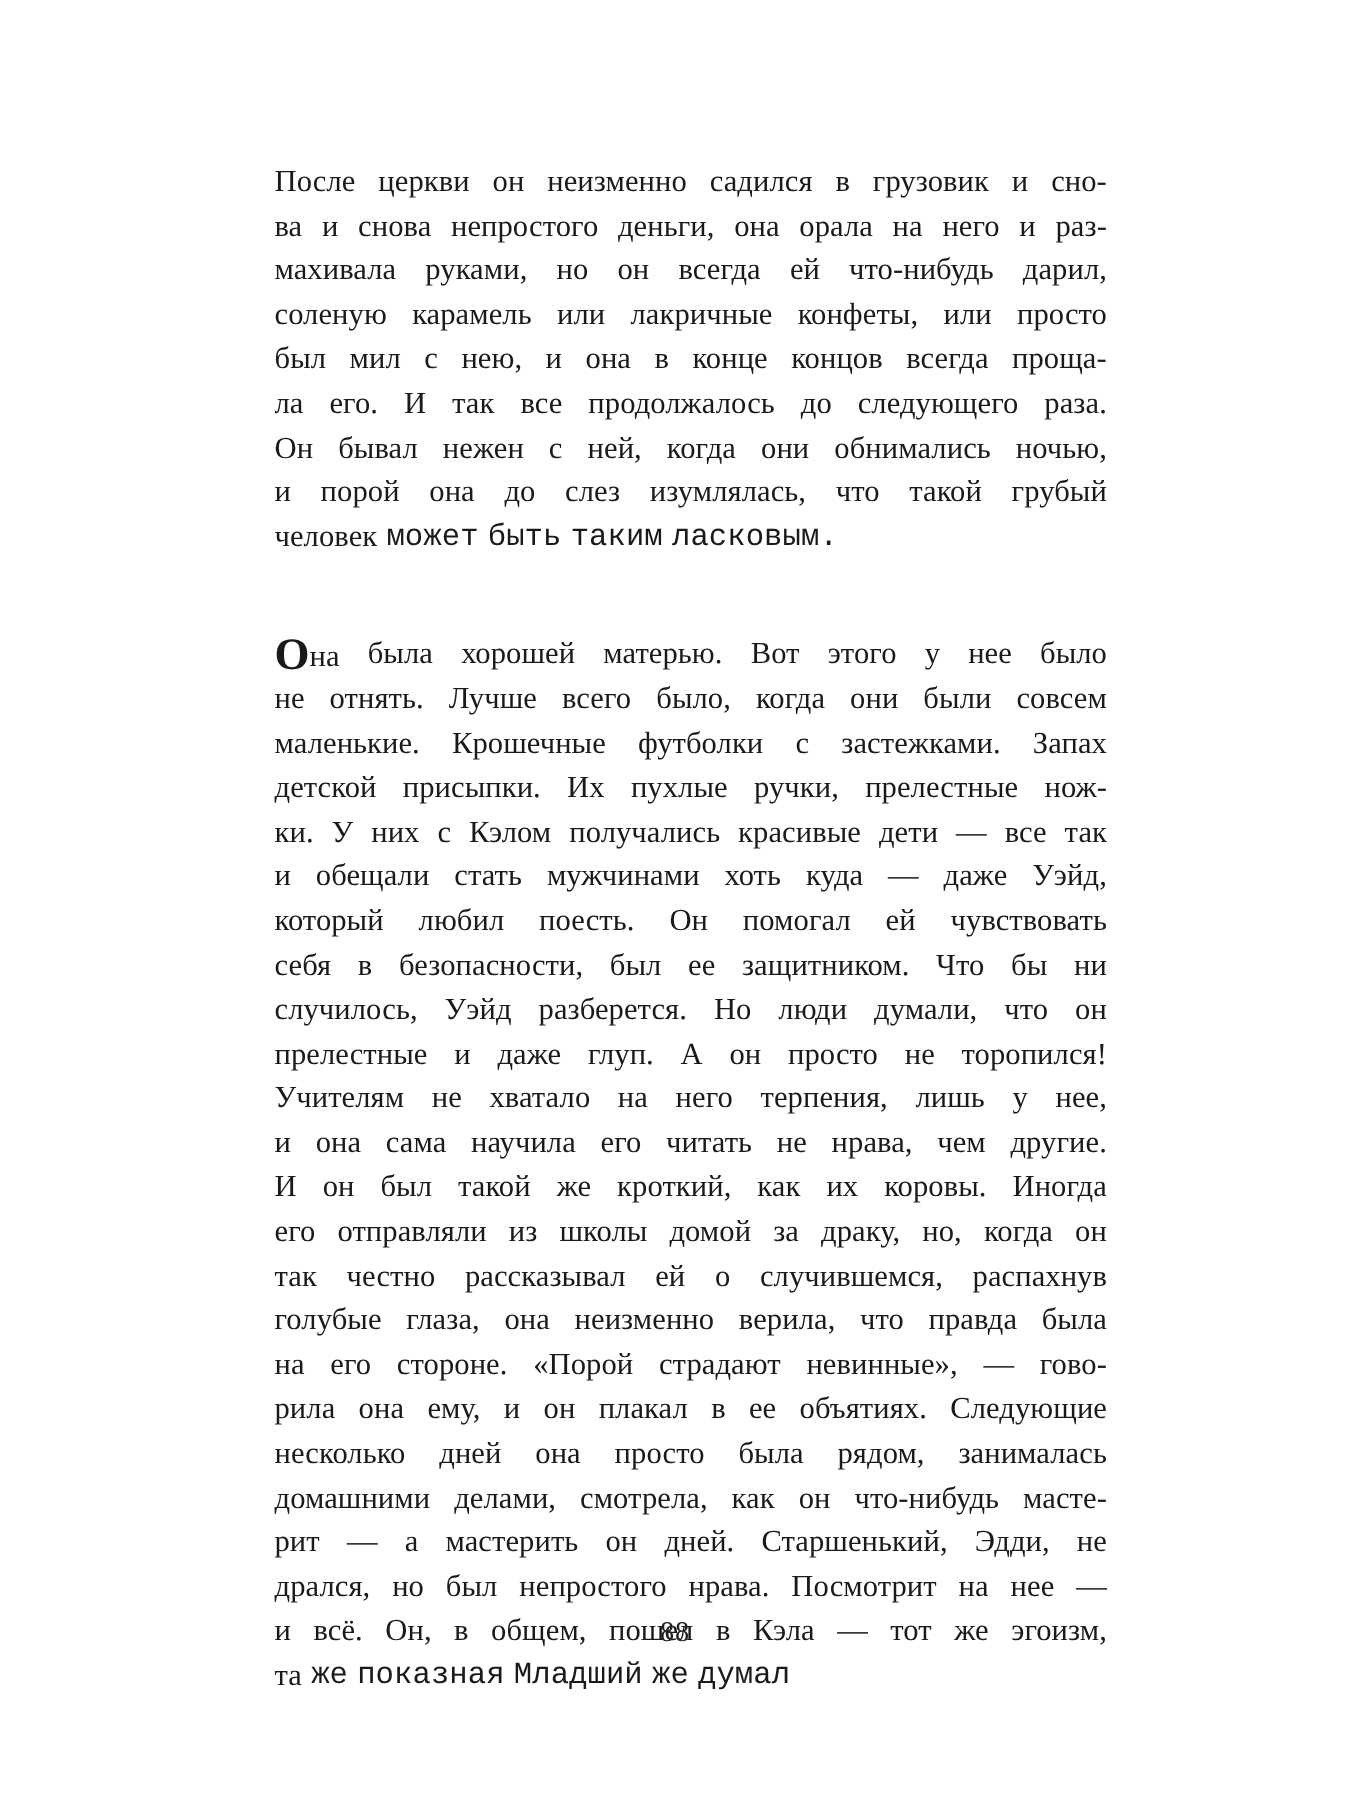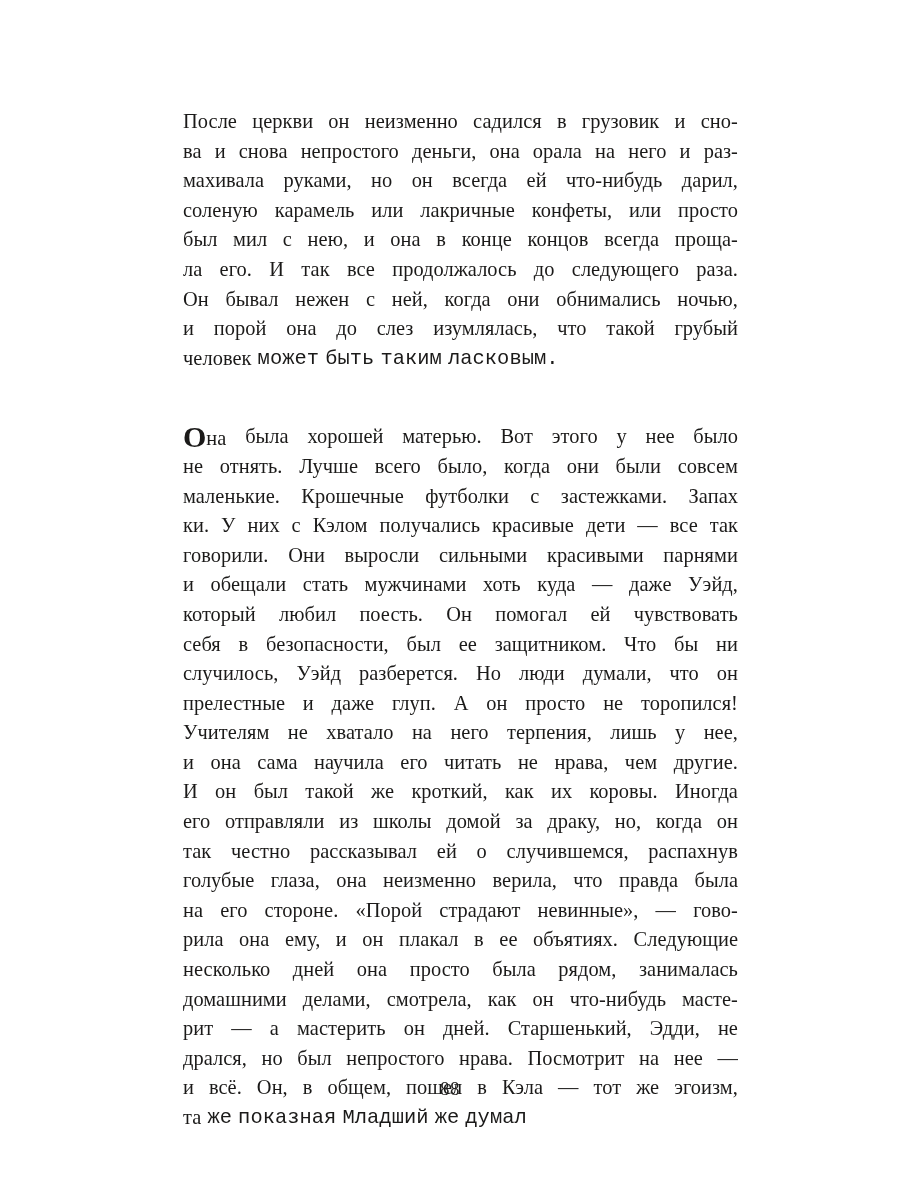--- a/index.html
+++ b/index.html
@@ -235,45 +235,46 @@
             <span class="w">маленькие.</span>
             <span class="w">Крошечные</span>
             <span class="w">футболки</span>
             <span class="w">с</span>
             <span class="w">застежками.</span>
             <span class="w">Запах</span>
           </span>
         </span>
         <span class="line">
           <span class="line-inner">
+            <span class="w">детской</span>
+            <span class="w">присыпки.</span>
+            <span class="w">Их</span>
+            <span class="w">пухлые</span>
+            <span class="w">ручки,</span>
+            <span class="w">прелестные</span>
+            <span class="w">нож-</span>
+          </span>
+        </span>
+        <span class="line">
+          <span class="line-inner">
             <span class="w">ки.</span>
             <span class="w">У</span>
             <span class="w">них</span>
             <span class="w">с</span>
             <span class="w">Кэлом</span>
             <span class="w">получались</span>
             <span class="w">красивые</span>
             <span class="w">дети</span>
             <span class="w">—</span>
             <span class="w">все</span>
             <span class="w">так</span>
           </span>
         </span>
         <span class="line">
           <span class="line-inner">
-            <span class="w">говорили.</span>
-            <span class="w">Они</span>
-            <span class="w">выросли</span>
-            <span class="w">сильными</span>
-            <span class="w">красивыми</span>
-            <span class="w">парнями</span>
-          </span>
-        </span>
-        <span class="line">
-          <span class="line-inner">
             <span class="w">и</span>
             <span class="w">обещали</span>
             <span class="w">стать</span>
             <span class="w">мужчинами</span>
             <span class="w">хоть</span>
             <span class="w">куда</span>
             <span class="w">—</span>
             <span class="w">даже</span>
             <span class="w">Уэйд,</span>
           </span>

